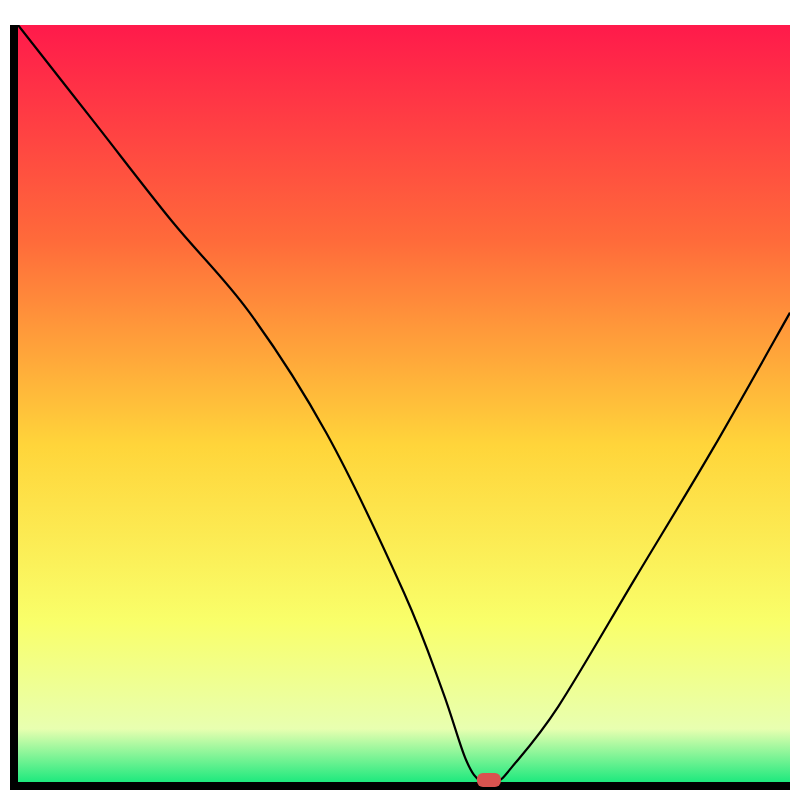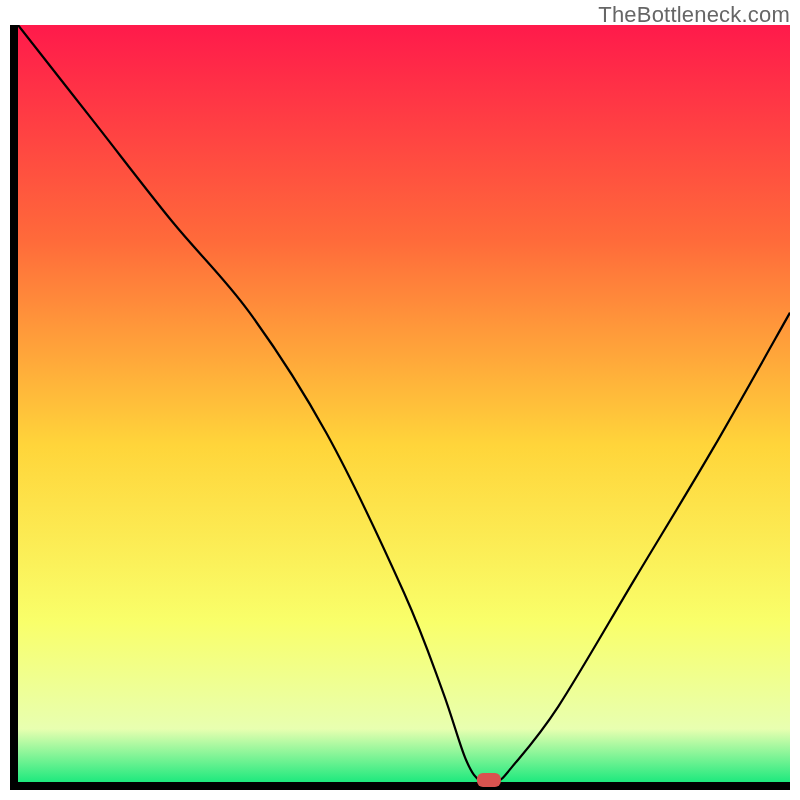--- a/index.html
+++ b/index.html
@@ -27,21 +27,20 @@
   }
   .plot-area svg { display: block; }
   .curve { fill: none; stroke: #000; stroke-width: 2.2; }
   .marker { fill: #d9534f; }
 </style>
 </head>
 <body>
 
 <div class="chart-container">
 
-  <div class="attribution">TheBottleneck.com</div>
 
   <div class="plot-area">
     <svg id="chart-svg" width="780" height="765" viewBox="0 0 780 765" preserveAspectRatio="none">
       <defs>
         <linearGradient id="bg-grad" x1="0" y1="0" x2="0" y2="1">
           <stop id="g0" offset="0%" stop-color="#ff1a4b"></stop>
           <stop id="g1" offset="28%" stop-color="#ff6a3a"></stop>
           <stop id="g2" offset="55%" stop-color="#ffd53a"></stop>
           <stop id="g3" offset="78%" stop-color="#f9ff6a"></stop>
           <stop id="g4" offset="92%" stop-color="#e8ffb0"></stop>

